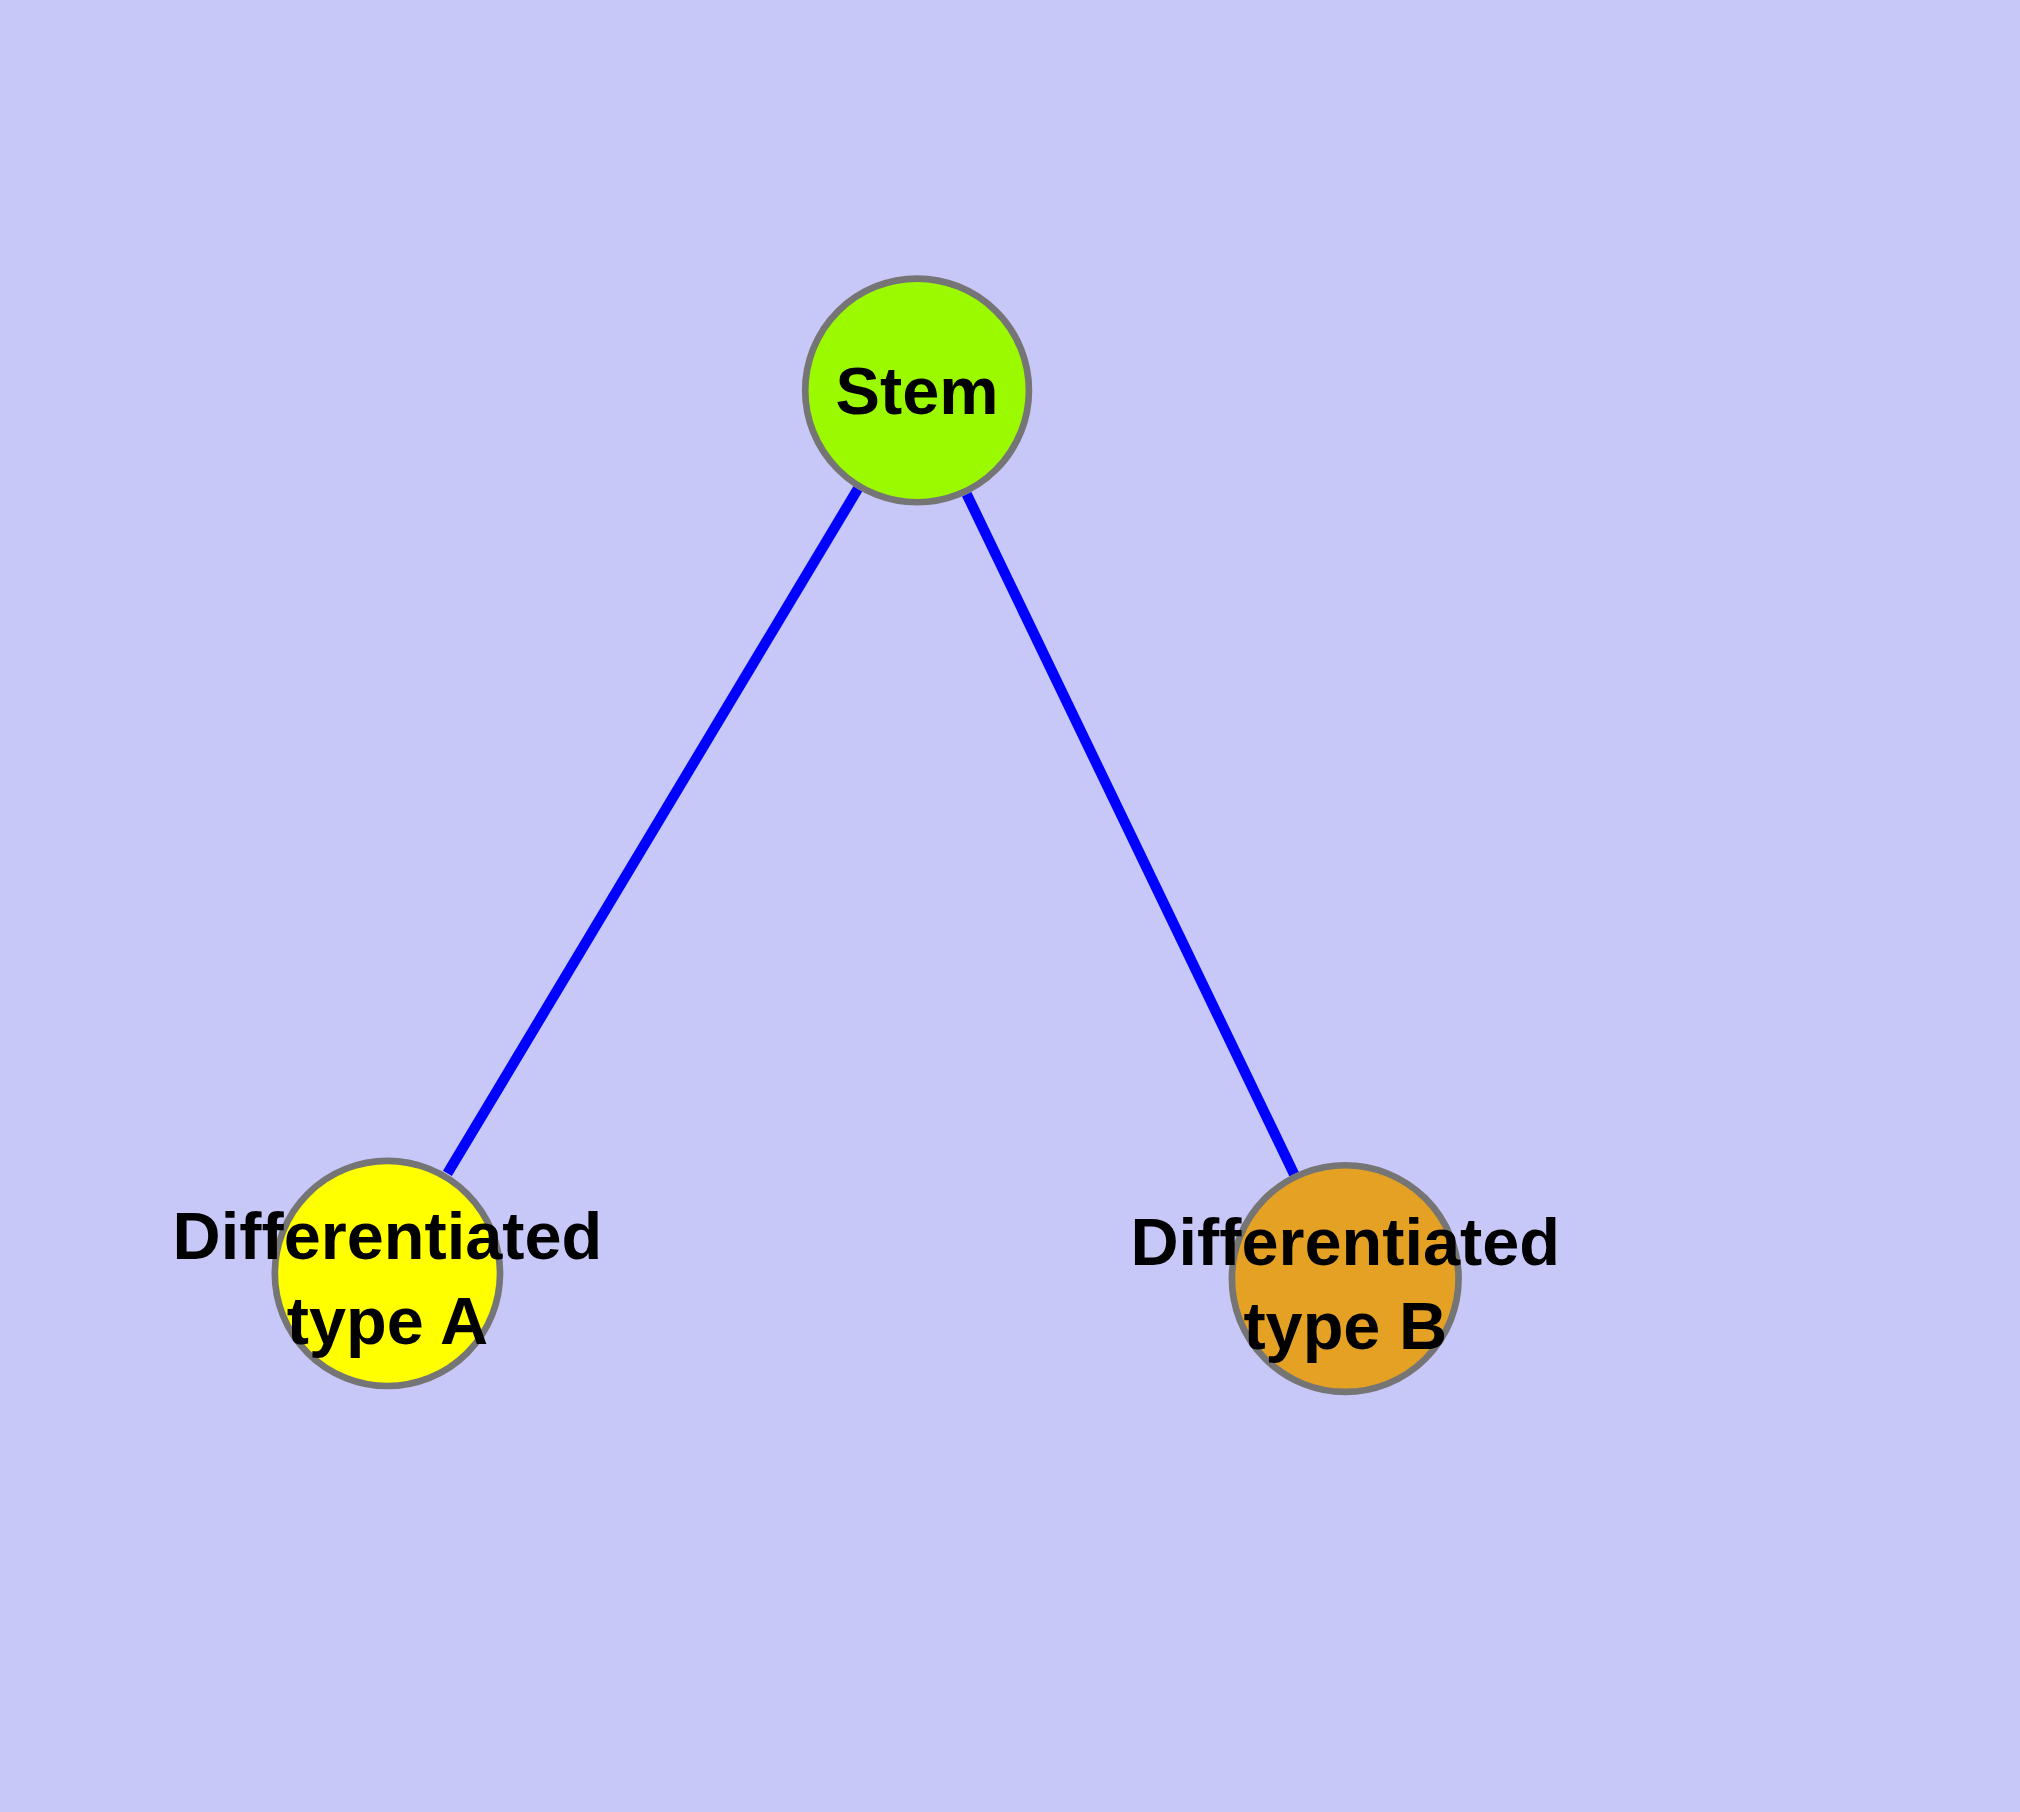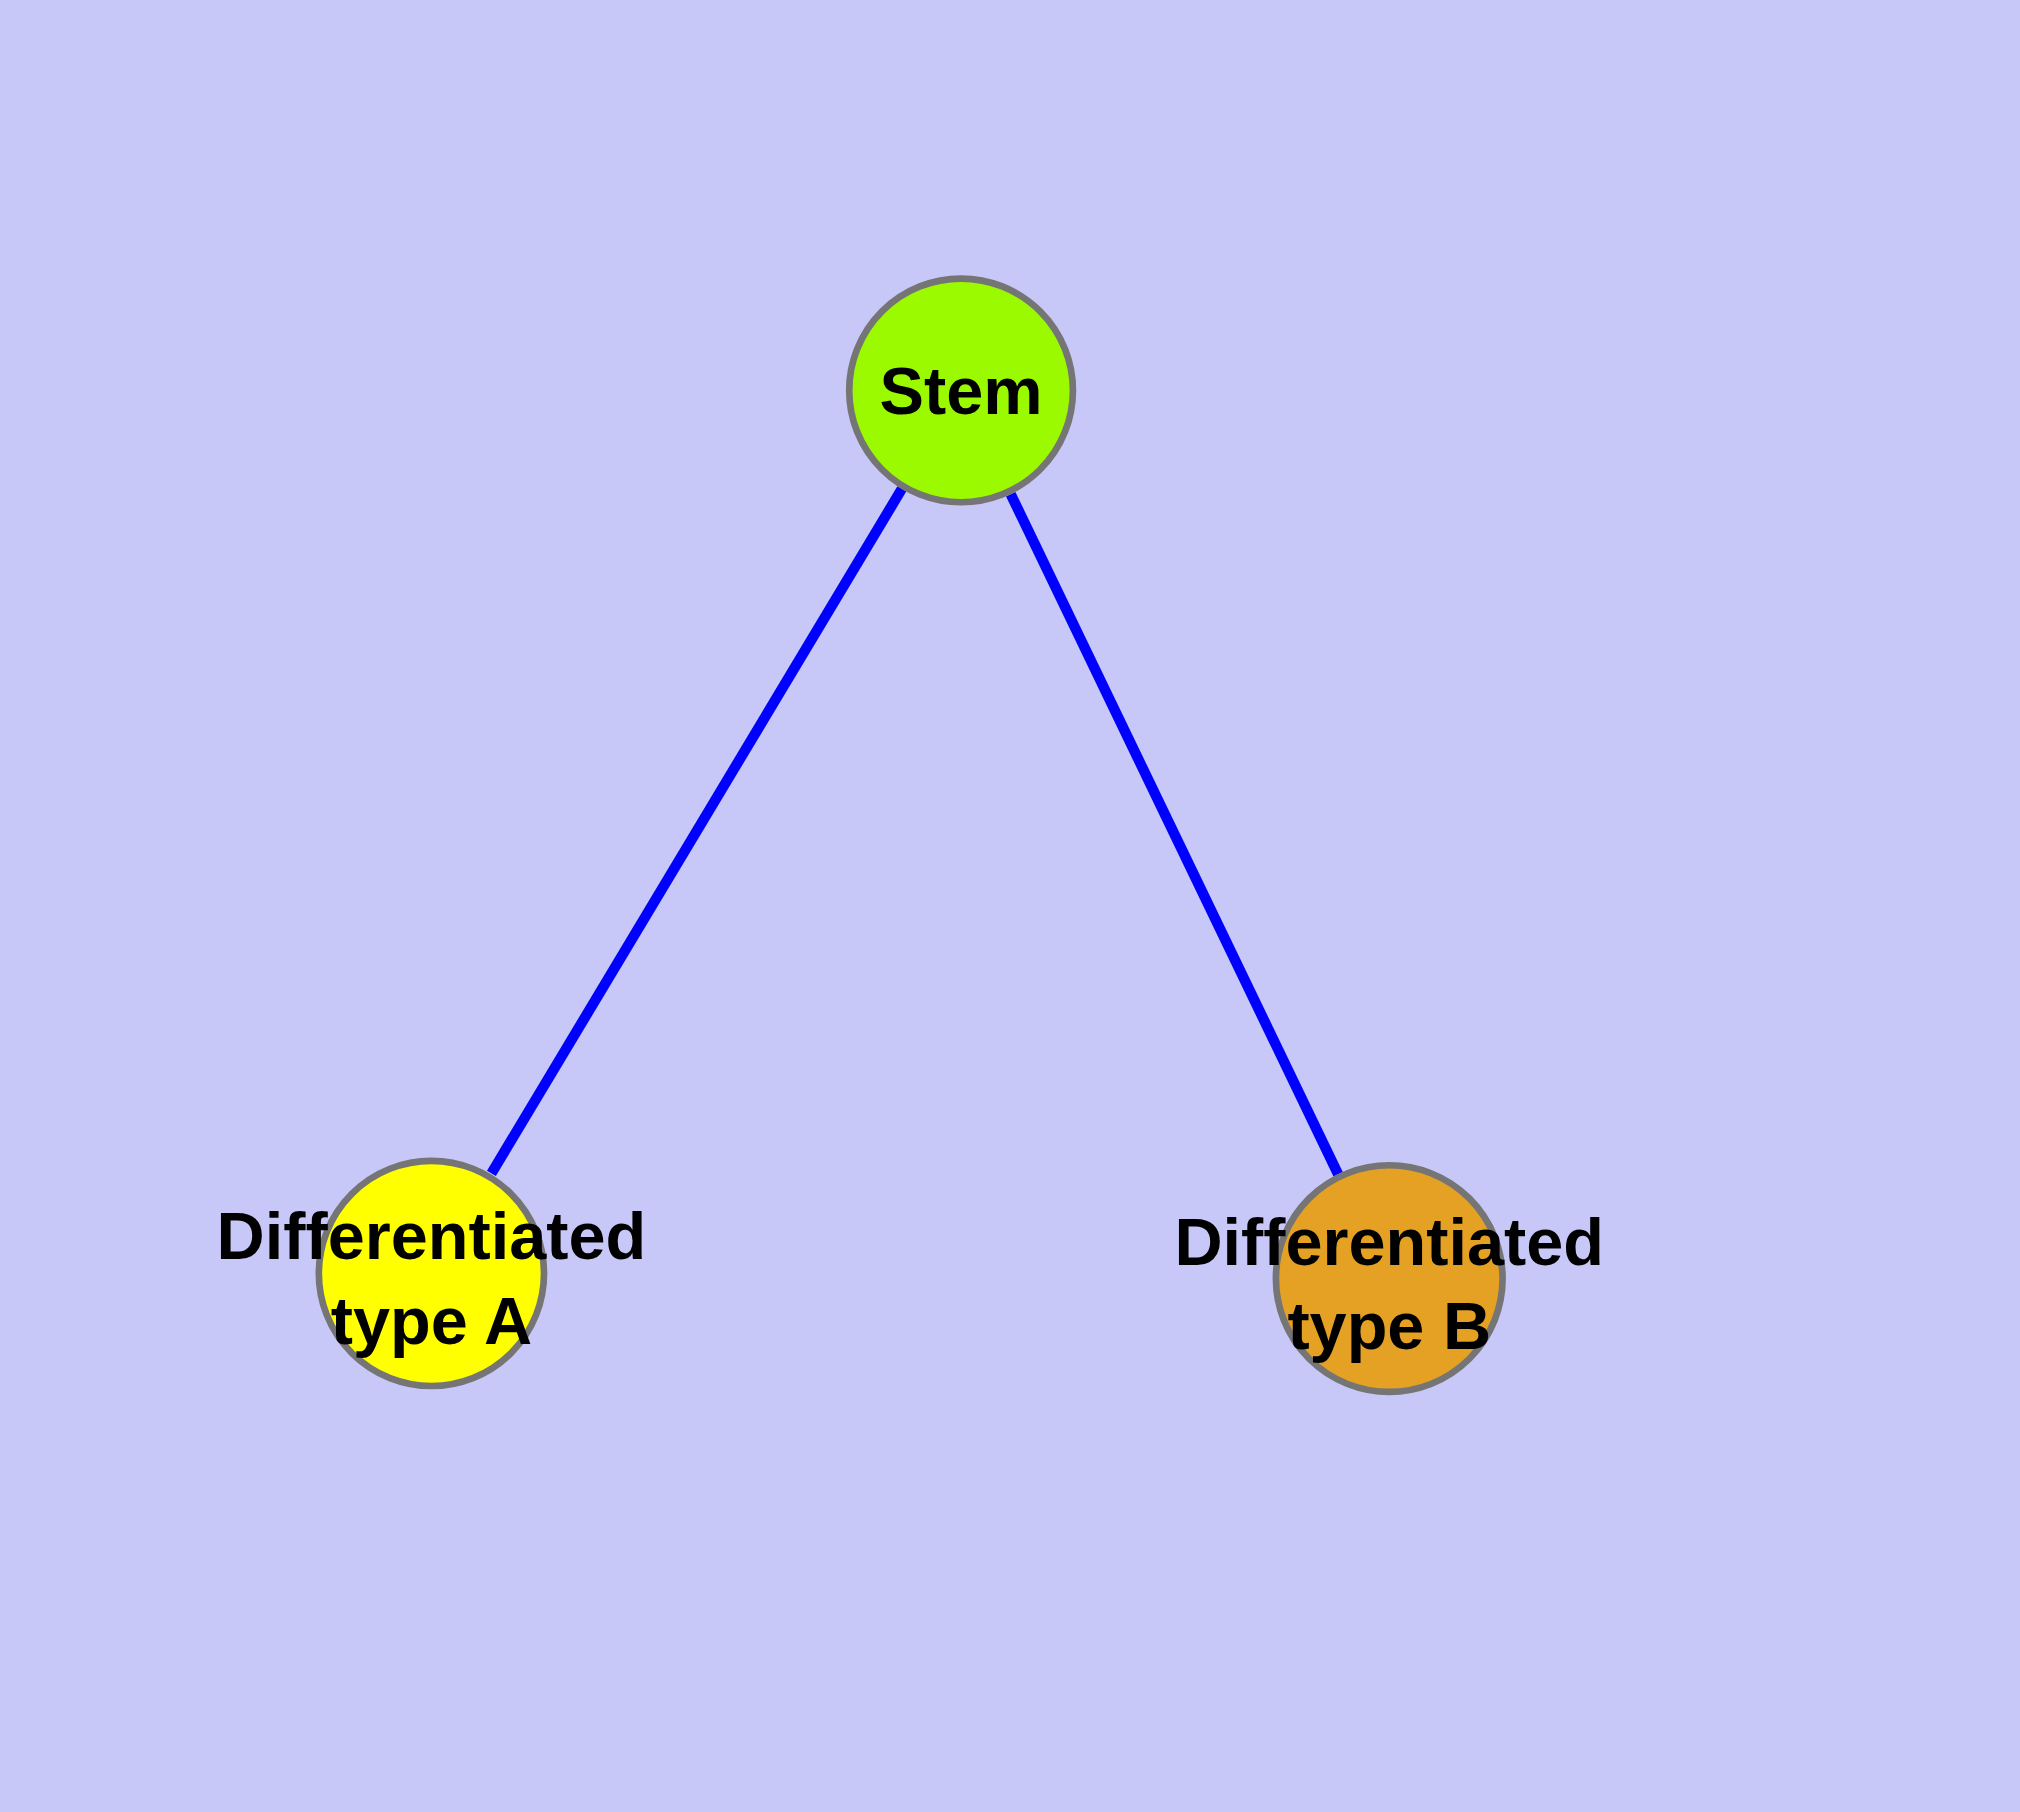--- a/index.html
+++ b/index.html
@@ -5,21 +5,20 @@
   html, body {
     margin: 0;
     padding: 0;
     background: #c8c8f8;
   }
   .canvas {
     position: relative;
     width: 1766px;
     height: 1812px;
     overflow: hidden;
-    margin-left: 44px;
   }
   svg {
     display: block;
     width: 100%;
     height: 100%;
   }
   .node-label {
     font-family: "Liberation Sans", "DejaVu Sans", sans-serif;
     font-weight: bold;
     font-size: 90px;

